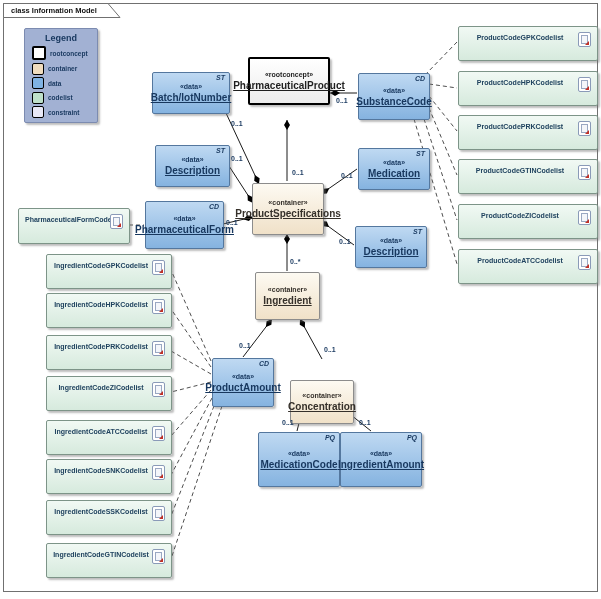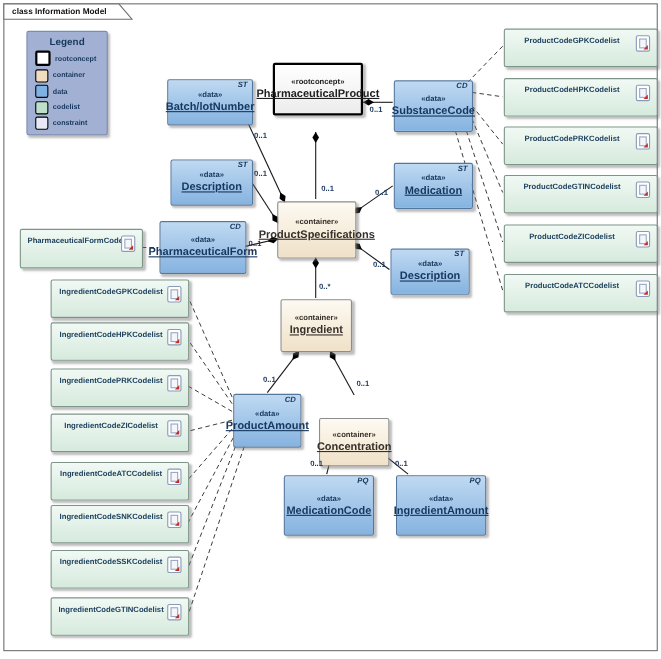--- a/index.html
+++ b/index.html
@@ -176,21 +176,21 @@
   <div class="stereo">«container»</div>
   <div class="nname">Concentration</div>
 </div>
 
 <div class="node data" style="left:258px;top:432px;width:80px;height:53px">
   <span class="type-tag">PQ</span>
   <div class="stereo">«data»</div>
   <div class="nname">MedicationCode</div>
 </div>
 
-<div class="node data" style="left:360px;top:432px;width:80px;height:53px">
+<div class="node data" style="left:340px;top:432px;width:80px;height:53px">
   <span class="type-tag">PQ</span>
   <div class="stereo">«data»</div>
   <div class="nname">IngredientAmount</div>
 </div>
 
 <div class="node codelist" style="left:458px;top:26px;width:138px;height:33px">
   <div class="cl-name">ProductCodeGPKCodelist</div>
   <span class="doc-icon"></span>
 </div>
 <div class="node codelist" style="left:458px;top:71px;width:138px;height:33px">

